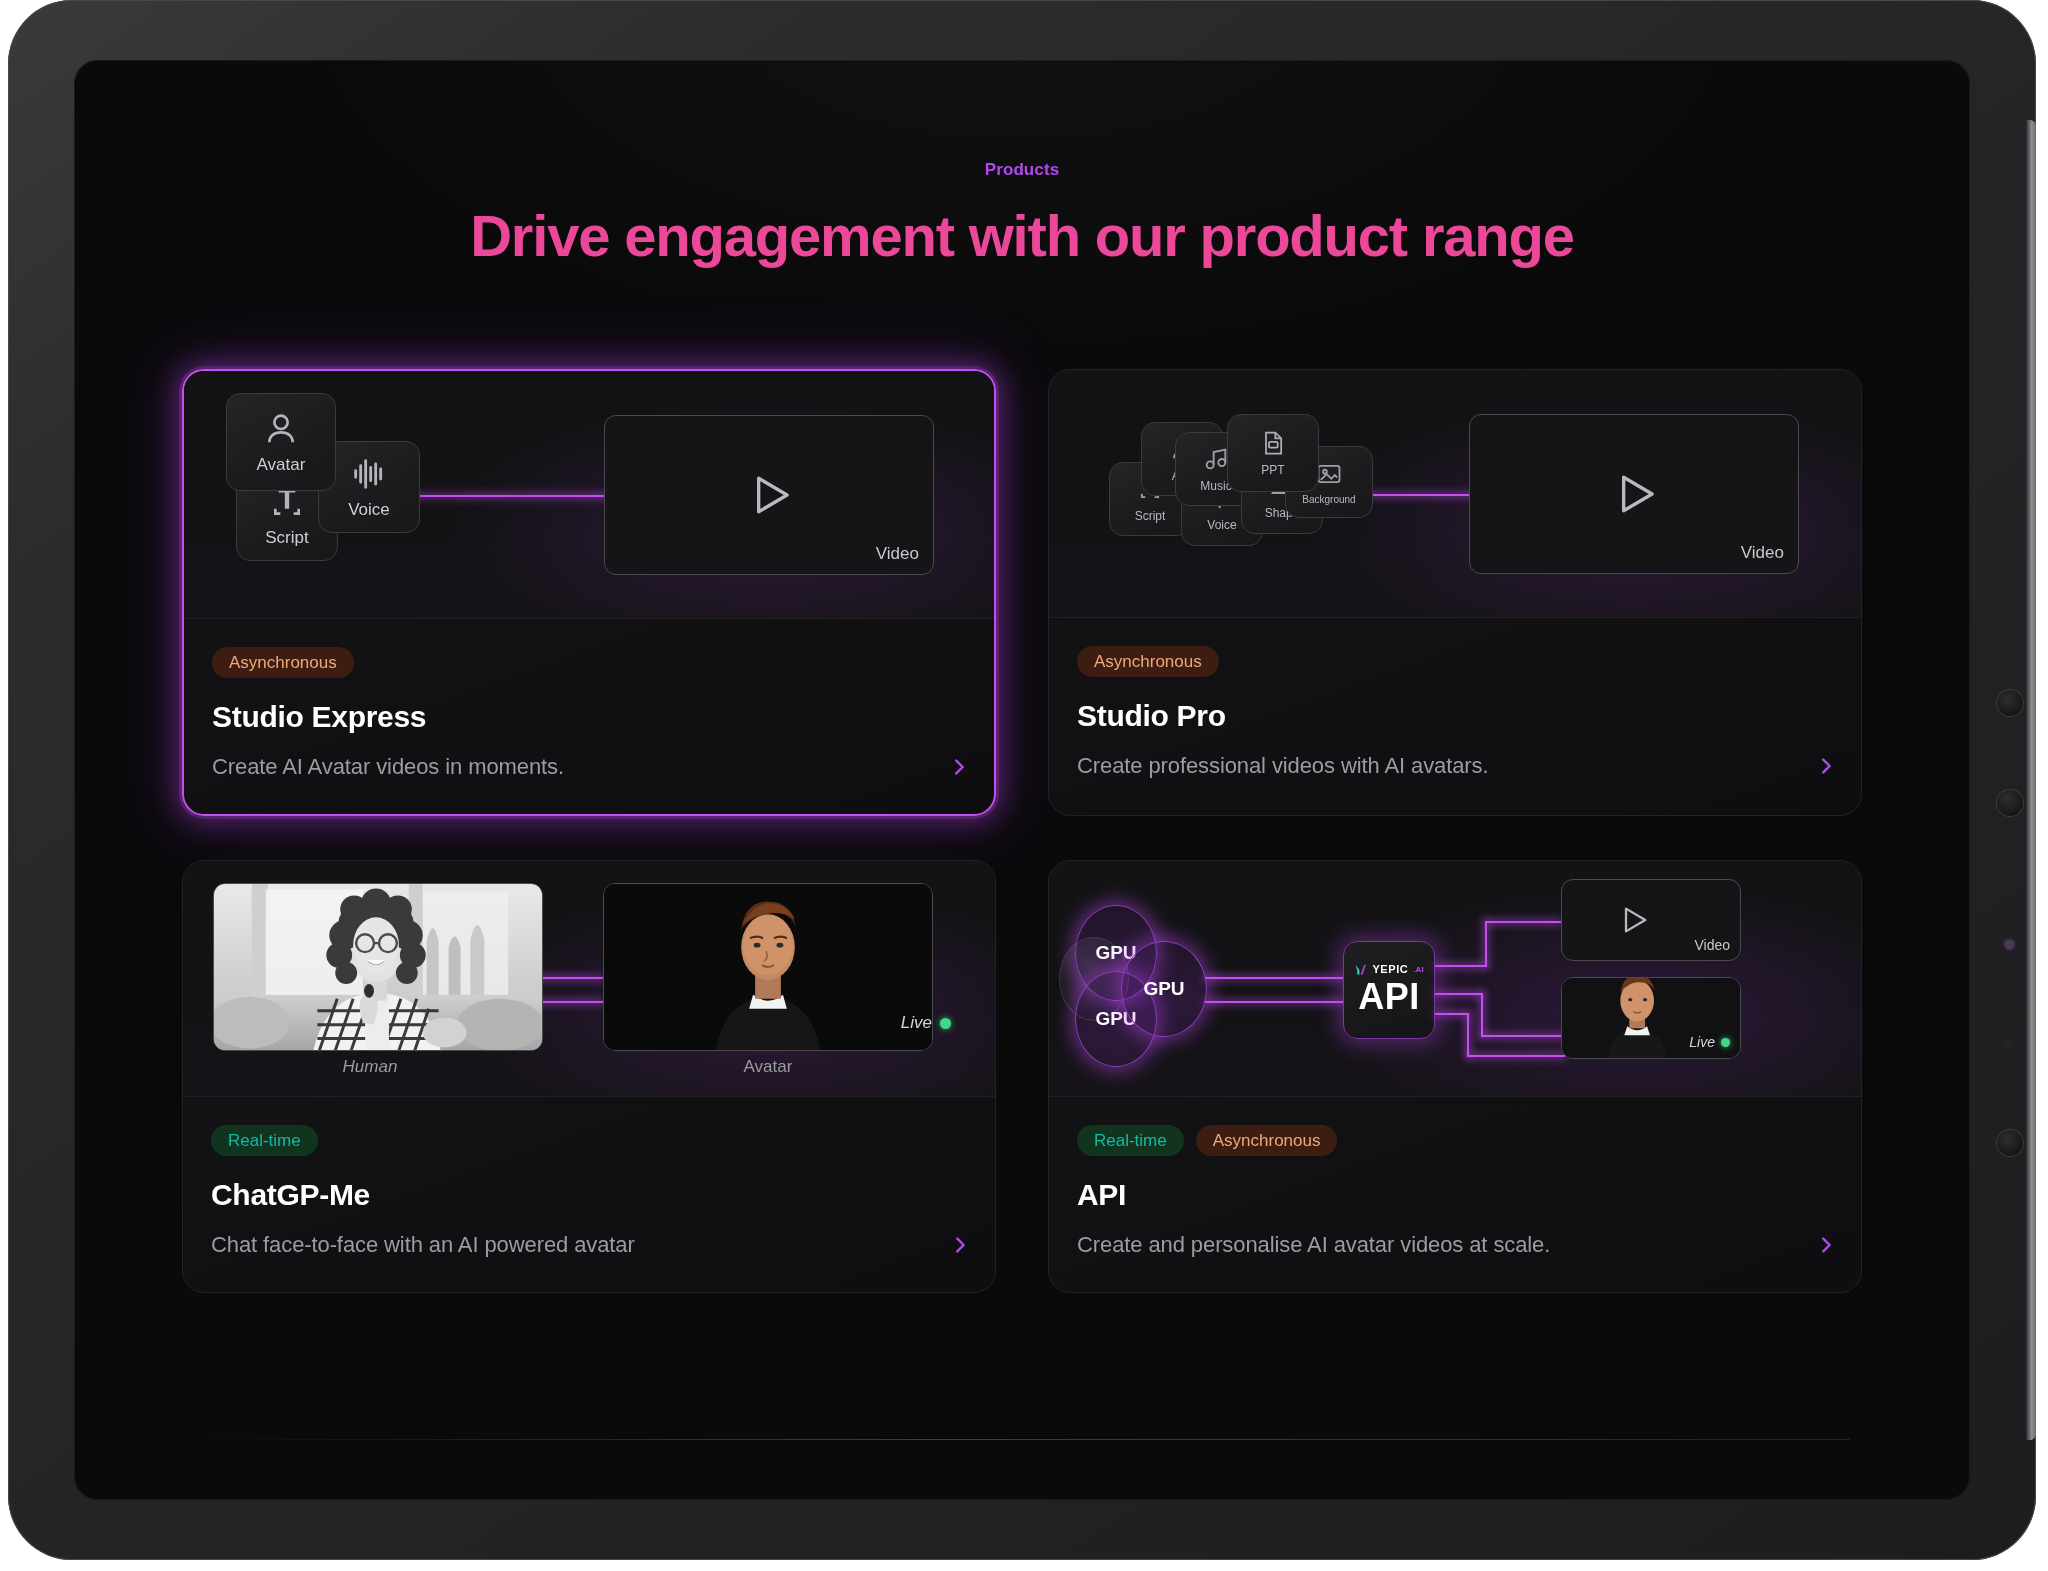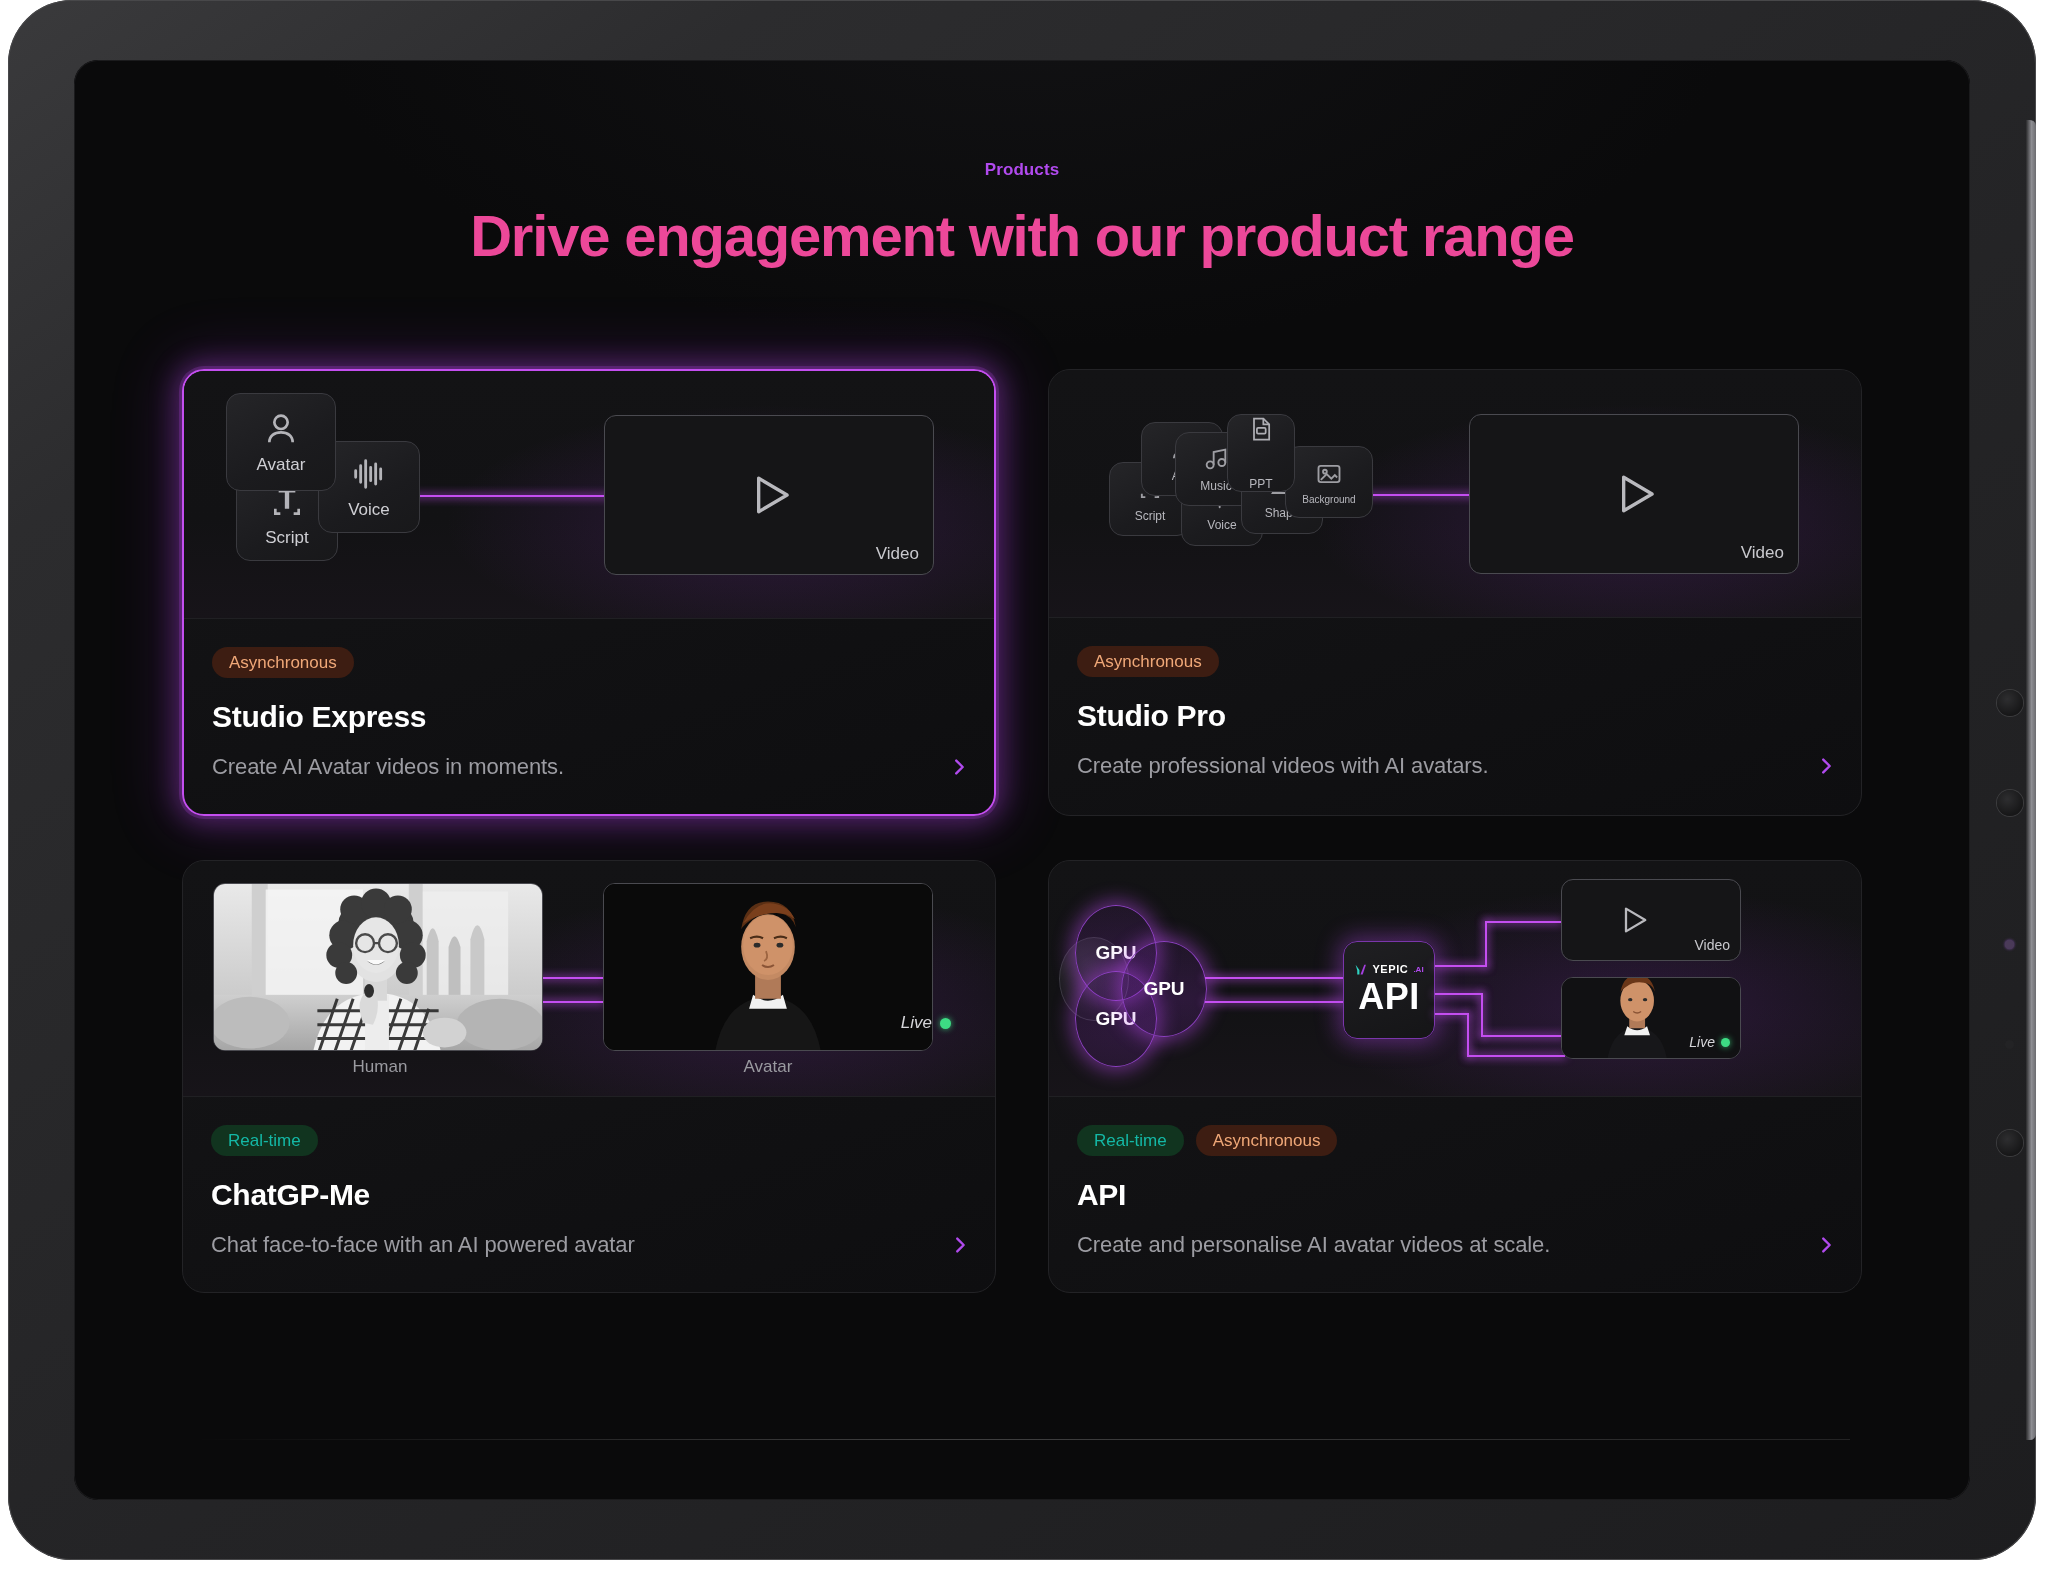--- a/index.html
+++ b/index.html
@@ -400,21 +400,21 @@
 
               <div class="tile small" style="left:236px; top:76px; width:88px; height:72px;">
                 <svg class="ico" viewBox="0 0 24 24" fill="none" stroke="#b0b0b6" stroke-width="1.6">
                   <rect x="3" y="5" width="18" height="14" rx="2"></rect>
                     <circle cx="8.5" cy="10" r="1.6"></circle>
                     <path d="M5 17l5-5 4 4 3-3 2 2"></path>
                 </svg>
                 <span class="tl" style="font-size:10px;">Background</span>
               </div>
 
-              <div class="tile small" style="left:178px; top:44px; width:68px; height:78px;justify-content:space-between;">
+              <div class="tile small" style="left:178px; top:44px; width:92px; height:78px;">
                 <svg class="ico" viewBox="0 0 24 24" fill="none" stroke="#c2c2c8" stroke-width="1.5">
                   <path d="M6 3h8l5 5v13H6z"></path>
                     <path d="M14 3v5h5"></path>
                   <rect x="8.5" y="11" width="7.5" height="5" rx="1"></rect>
                 </svg>
                 <span class="tl">PPT</span>
               </div>
 
               <div class="vpanel" style="left:420px; top:44px; width:330px; height:160px;">
                 <svg class="play" width="62" height="62" viewBox="0 0 24 24" fill="none" stroke="#b9b9be" stroke-width="1.3" stroke-linejoin="round">
@@ -501,21 +501,21 @@
                       <path d="M161 60h5"></path>
                   </g>
                   <path d="M154 78 q9 8 18 0 q-9 5 -18 0z" fill="#7a7a7a"></path>
                   <path d="M154 77 q9 9 18 0" fill="#fafafa"></path>
 
                   <path d="M150 140 q-8 -20 2 -30 q9 -6 12 4 q3 14 -4 28z" fill="#dadada"></path>
                   <ellipse cx="156" cy="108" rx="5" ry="7" fill="#2e2e2e"></ellipse>
                   <ellipse cx="232" cy="150" rx="22" ry="15" fill="#d2d2d2"></ellipse>
                 </svg>
               </div>
-              <div class="caption" style="left:32px; top:196px; width:330px;">Human</div>
+              <div class="caption" style="left:22px; top:196px; width:330px;font-style:italic;">Human</div>
 
               <div class="mediaframe" style="left:420px; top:22px; width:330px; height:168px; background:#0a0a0a;">
                 <svg width="100%" height="100%" viewBox="0 0 330 168" preserveAspectRatio="xMidYMid slice">
                   <rect width="330" height="168" fill="#0a0a0a"></rect>
                   <path d="M112 168 q10 -52 53 -54 q43 2 53 54z" fill="#161616"></path>
                   <path d="M150 112 q15 12 30 0 l4 14 h-38z" fill="#f2f2f2"></path>
                   <path d="M152 88 h26 v28 h-26z" fill="#b07a58"></path>
                   <ellipse cx="165" cy="64" rx="27" ry="33" fill="#c48a63"></ellipse>
                   <ellipse cx="165" cy="62" rx="25" ry="30" fill="#cf9269"></ellipse>
                   <path d="M138 46 q4 -28 27 -28 q24 0 28 26 q-4 -12 -16 -14 q-16 -3 -28 6 q-8 5 -11 10z" fill="#5a2f14"></path>

